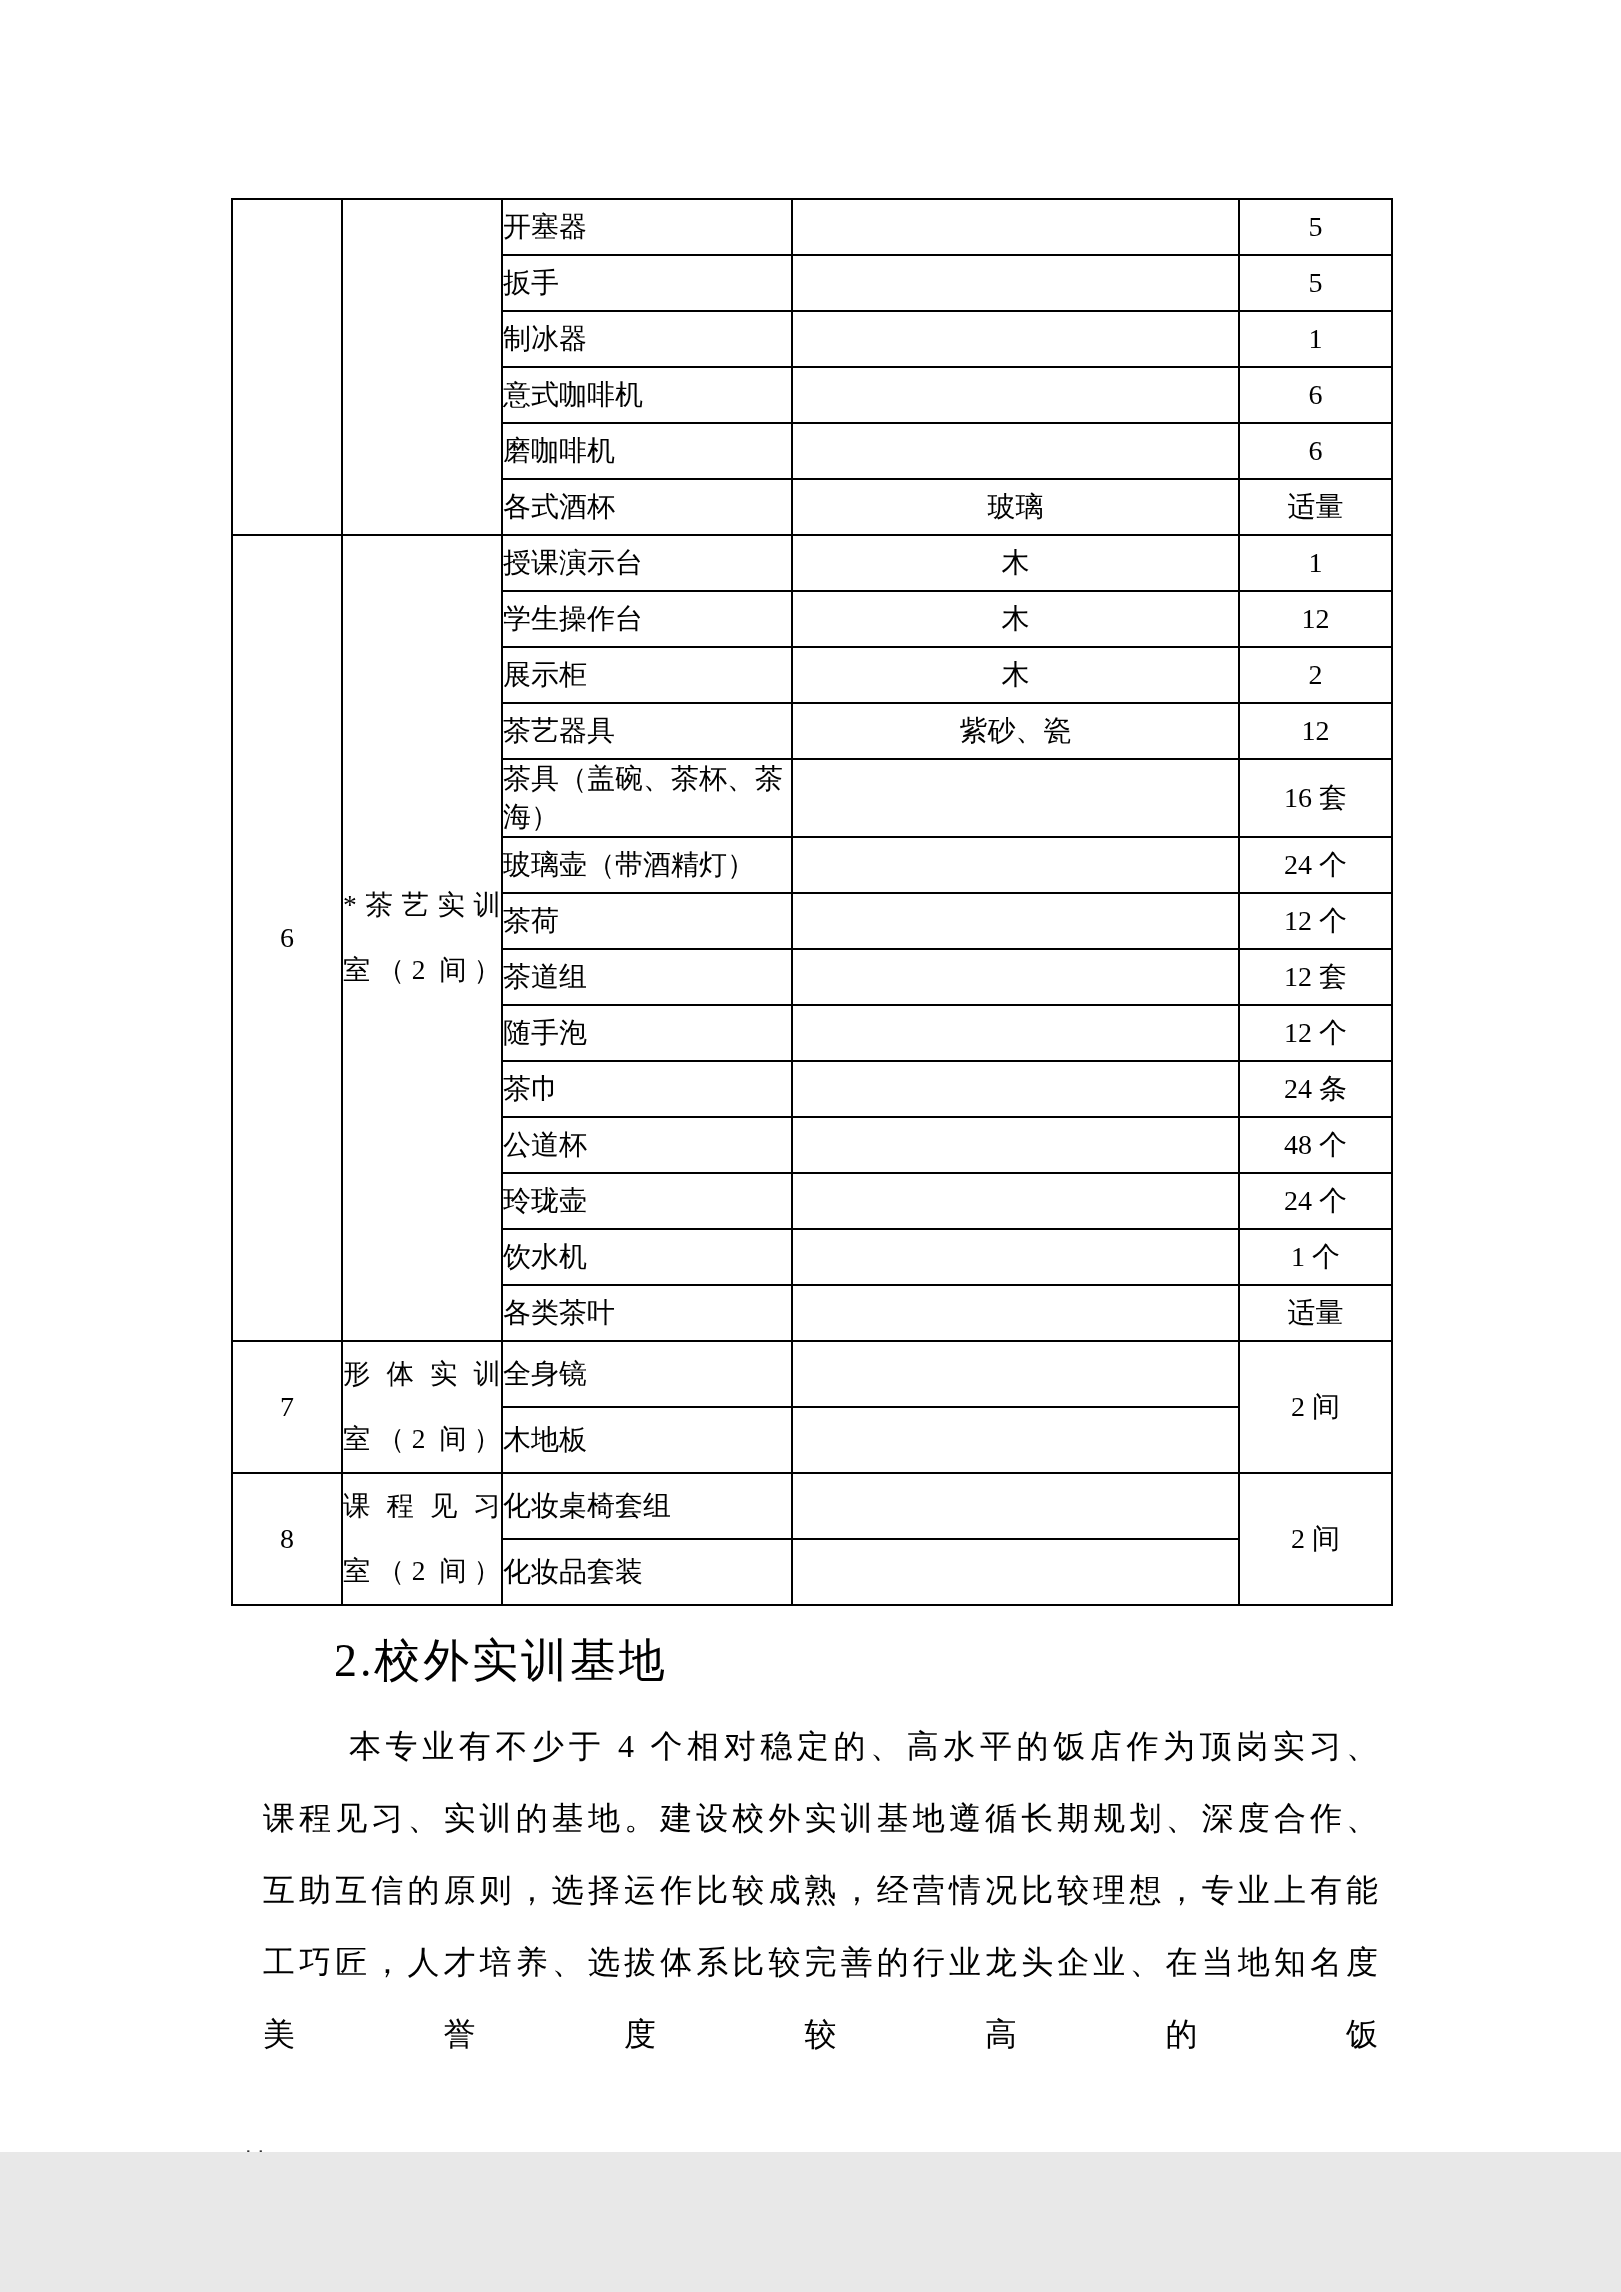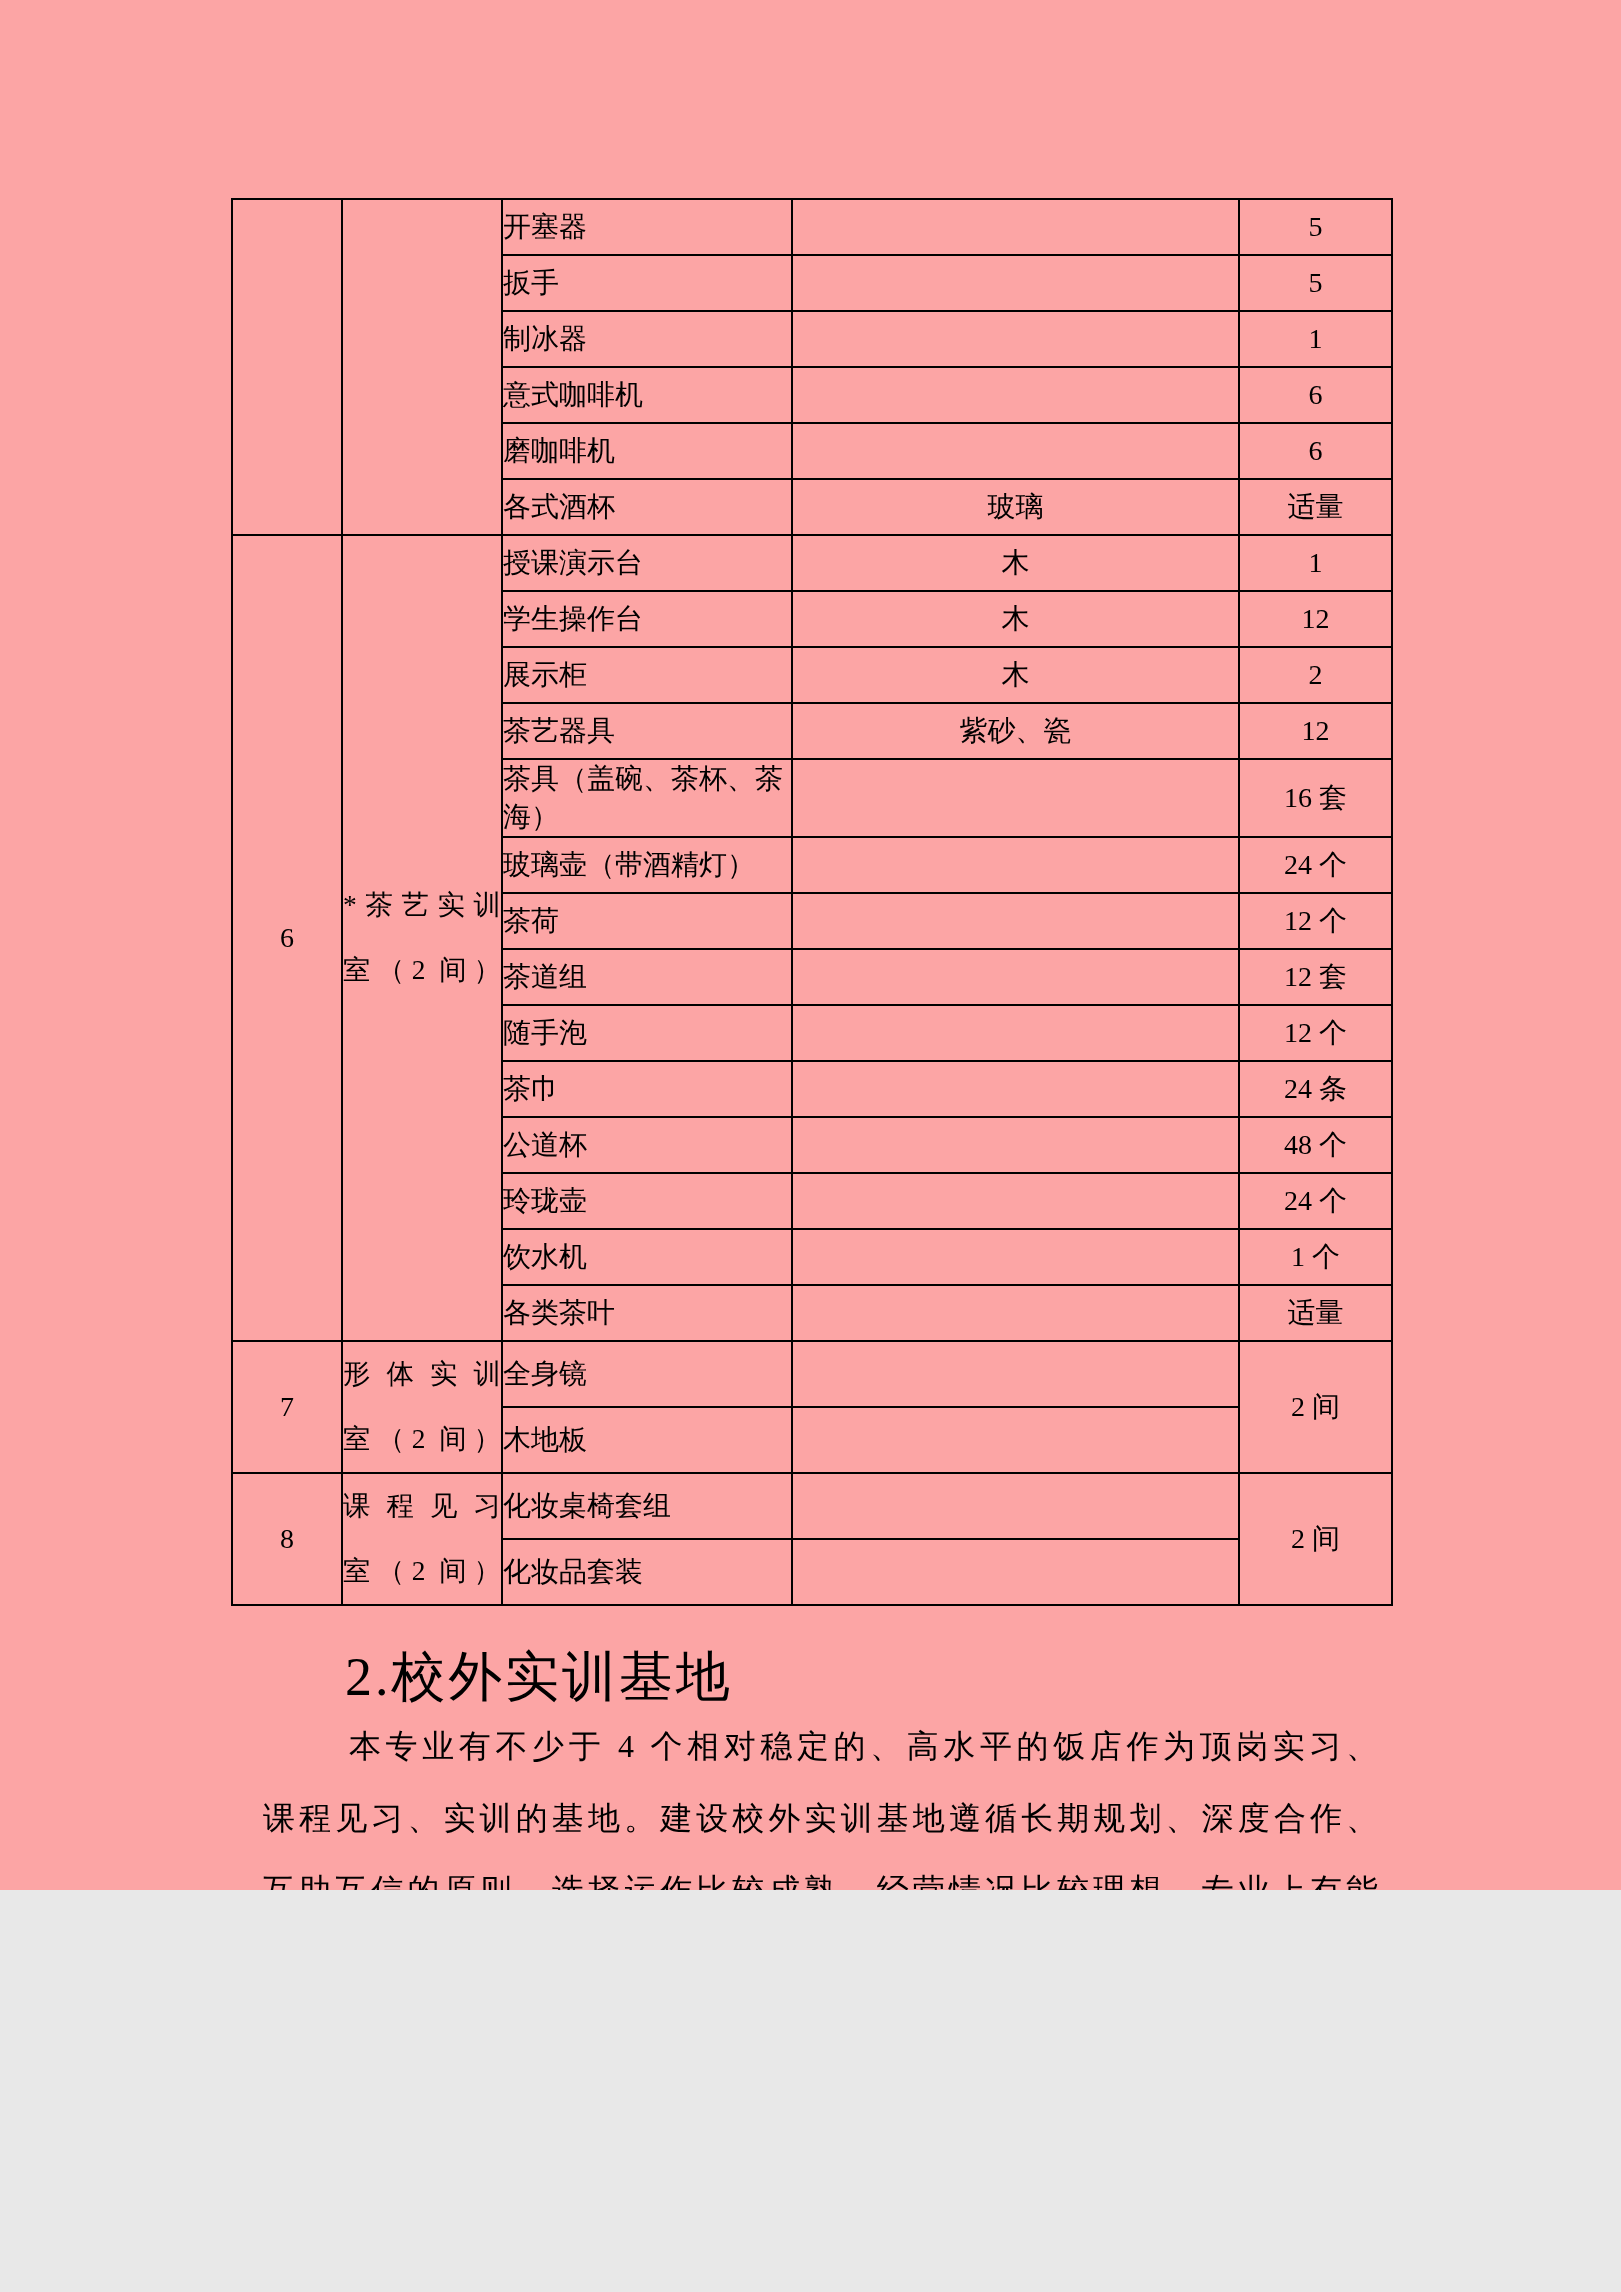--- a/index.html
+++ b/index.html
@@ -1,22 +1,22 @@
 <!DOCTYPE html>
 <html><head>
 <meta charset="utf-8">
 <style>
   * { box-sizing: border-box; }
   html, body { margin: 0; padding: 0; background: #e8e8e8; }
   .page {
     position: relative;
     width: 1621px;
-    height: 1890px;
+    height: 2152px;
     margin: 0 auto;
-    background: #fca5a5;
+    background: #ffffff;
     color: #000000;
     font-family: "Liberation Serif", "DejaVu Serif", serif;
     overflow: hidden;
   }
 
   
   table.equip {
     position: absolute;
     left: 231px;
     top: 198px;
@@ -56,22 +56,22 @@
     vertical-align: top;
     padding-top: 12.7px;
     margin-top: 12px;
   }
 
   
   .heading {
     position: absolute;
     left: 334px;
     top: 1630px;
-    margin: 11px;
-    font-size: 54px;
+    margin: 0;
+    font-size: 46px;
     font-weight: normal;
     letter-spacing: 2.9px;
     white-space: nowrap;
   }
   .body-par {
     position: absolute;
     left: 248px;
     top: 1695px;
     width: 1119px;
     margin: 15px;

